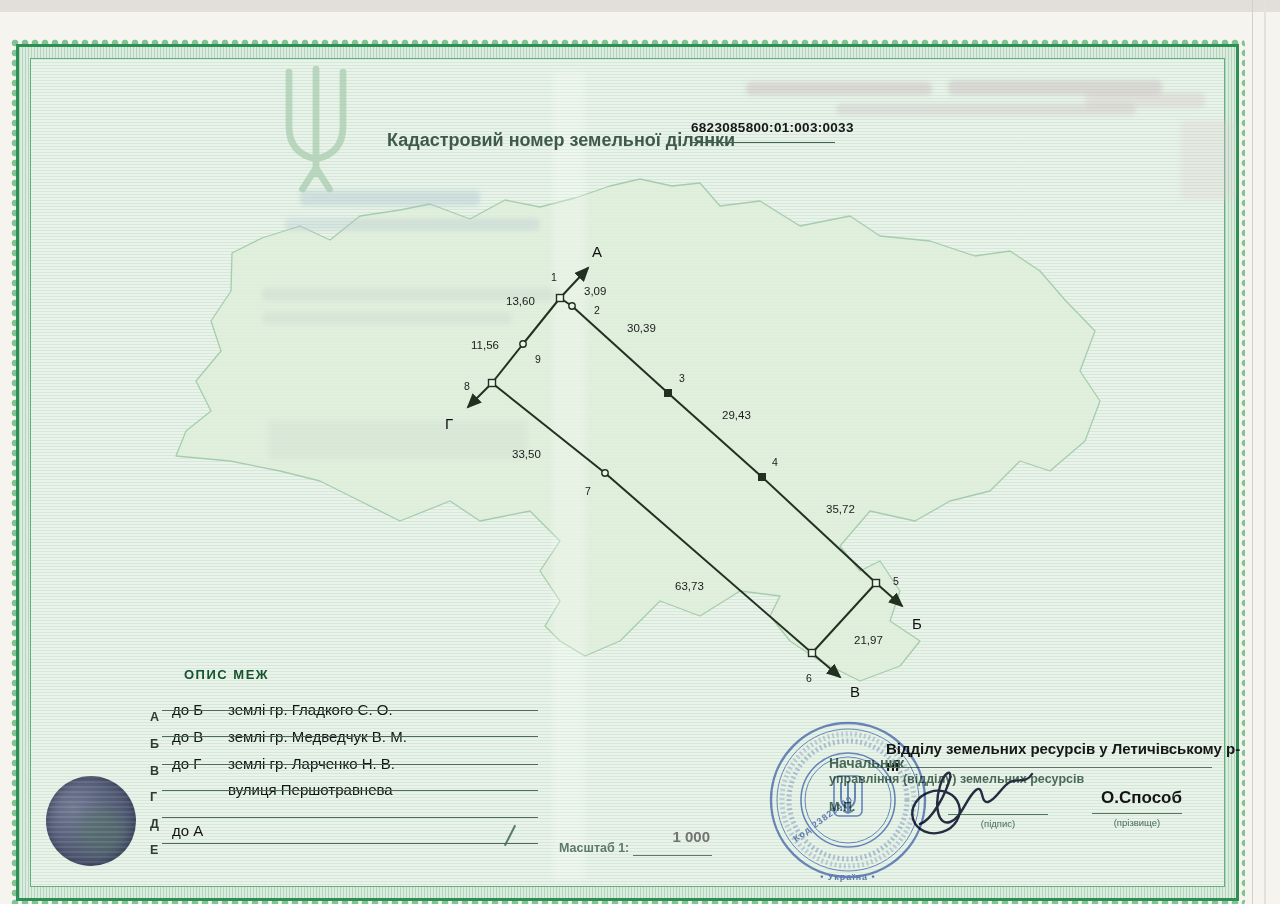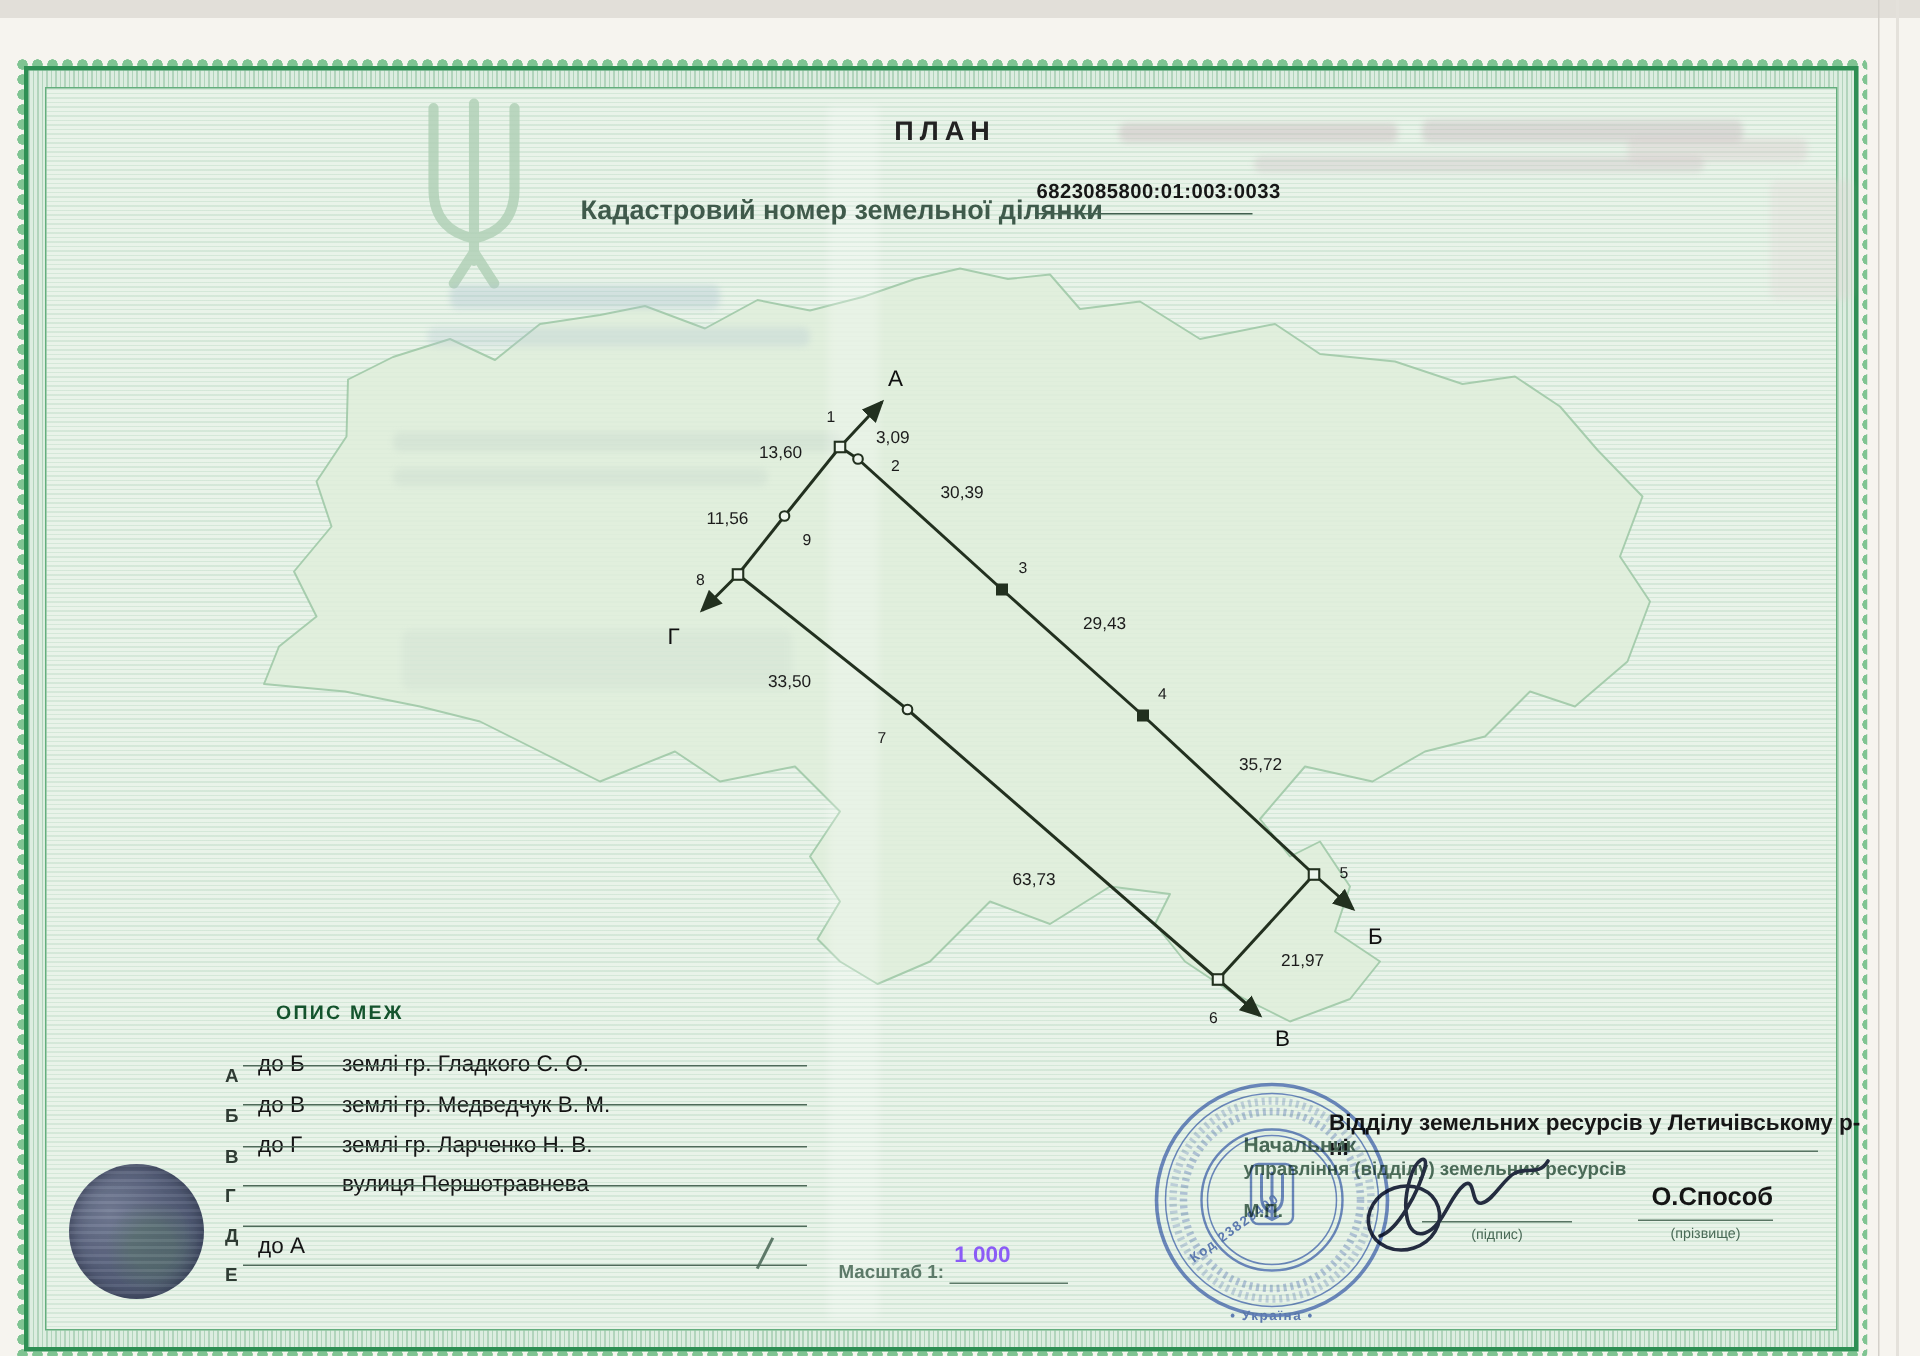--- a/index.html
+++ b/index.html
@@ -37,21 +37,21 @@
 
   
   .opis-head{position:absolute;left:184px;top:667px;font-size:13px;font-weight:bold;letter-spacing:1.5px;color:#14532d;}
   .opis-letter{position:absolute;left:150px;font-size:12.5px;font-weight:600;color:#2e3b33;}
   .opis-line{position:absolute;left:162px;width:376px;border-bottom:1.2px solid #4e6a59;}
   .opis-dir{position:absolute;left:172px;font-size:15px;color:#141414;}
   .opis-text{position:absolute;left:228px;font-size:15px;color:#141414;}
   .stray-mark{position:absolute;left:509px;top:824px;width:2px;height:23px;background:#3c5b4a;transform:rotate(27deg);opacity:.8;}
 
   
-  .scale-value{position:absolute;left:600px;top:828px;width:110px;text-align:center;font-size:15px;font-weight:bold;color:#8b5cf6;}
+  .scale-value{position:absolute;left:600px;top:828px;width:110px;text-align:right;font-size:15px;font-weight:bold;color:#737373;}
   .scale-label{position:absolute;left:559px;top:841px;font-size:12.5px;font-weight:bold;color:#5d7a69;}
   .scale-line{position:absolute;left:633px;top:855px;width:79px;border-bottom:1.4px solid #5d7a69;}
 
   
   .dept{position:absolute;left:886px;top:740px;width:360px;font-size:15px;font-weight:bold;color:#161616;}
   .pos1{position:absolute;left:829px;top:755px;font-size:14px;font-weight:bold;color:#4a6a57;}
   .pos-line{position:absolute;left:868px;top:767px;width:344px;border-bottom:1.2px solid #587463;}
   .pos2{position:absolute;left:829px;top:772px;font-size:12.5px;font-weight:bold;color:#4a6a57;}
   .mp{position:absolute;left:829px;top:800px;font-size:12.5px;font-weight:bold;color:#4a6a57;}
   .sig-line{position:absolute;left:948px;top:814px;width:100px;border-bottom:1.2px solid #587463;}
@@ -115,21 +115,20 @@
   <div class="bleed" style="left:836px;top:104px;width:300px;height:11px;background:#c9bcc0;opacity:.35;"></div>
   <div class="bleed" style="left:1085px;top:92px;width:120px;height:16px;background:#d4bfc4;opacity:.3;"></div>
   <div class="bleed" style="left:1180px;top:120px;width:55px;height:80px;background:#e0cdd0;opacity:.25;"></div>
   <div class="bleed" style="left:300px;top:190px;width:180px;height:16px;background:#a9c0cf;opacity:.35;"></div>
   <div class="bleed" style="left:285px;top:218px;width:255px;height:13px;background:#b3c6d2;opacity:.3;"></div>
   <div class="bleed" style="left:262px;top:288px;width:300px;height:13px;background:#b7c9c2;opacity:.25;"></div>
   <div class="bleed" style="left:262px;top:312px;width:250px;height:12px;background:#b7c9c2;opacity:.22;"></div>
   <div class="bleed" style="left:268px;top:420px;width:260px;height:40px;background:#b9cac4;opacity:.16;"></div>
   <div class="scanband" style="left:552px;top:70px;width:34px;height:810px;"></div>
 
-  <div class="t-plan">ПЛАН</div>
   <div class="cad-label">Кадастровий номер земельної ділянки</div>
   <div class="cad-value">6823085800:01:003:0033</div>
   <div class="cad-line"></div>
 
   <svg id="plot-svg" class="layer" viewBox="0 0 1280 904">
     <defs>
       <marker id="arrowhead" markerUnits="userSpaceOnUse" markerWidth="16" markerHeight="13" refX="13" refY="6.5" orient="auto">
         <path d="M0,0 L15,6.5 L0,13 z" fill="#22301f"></path>
       </marker>
     </defs>

